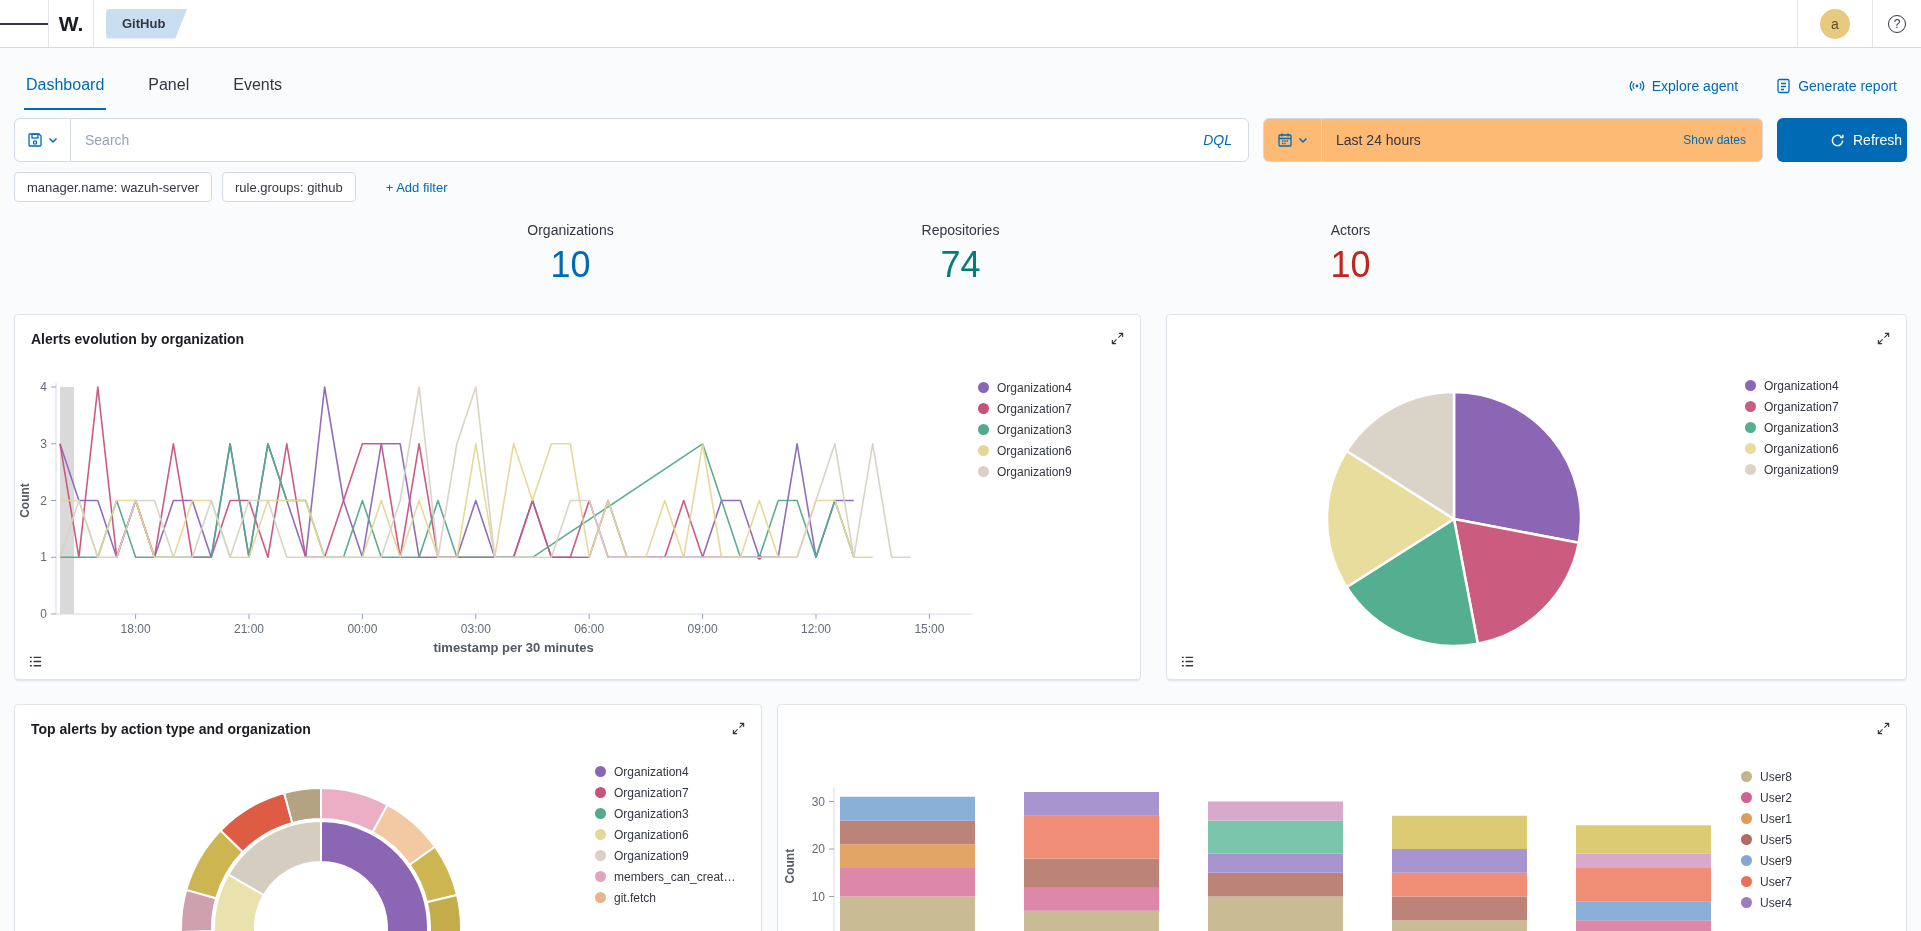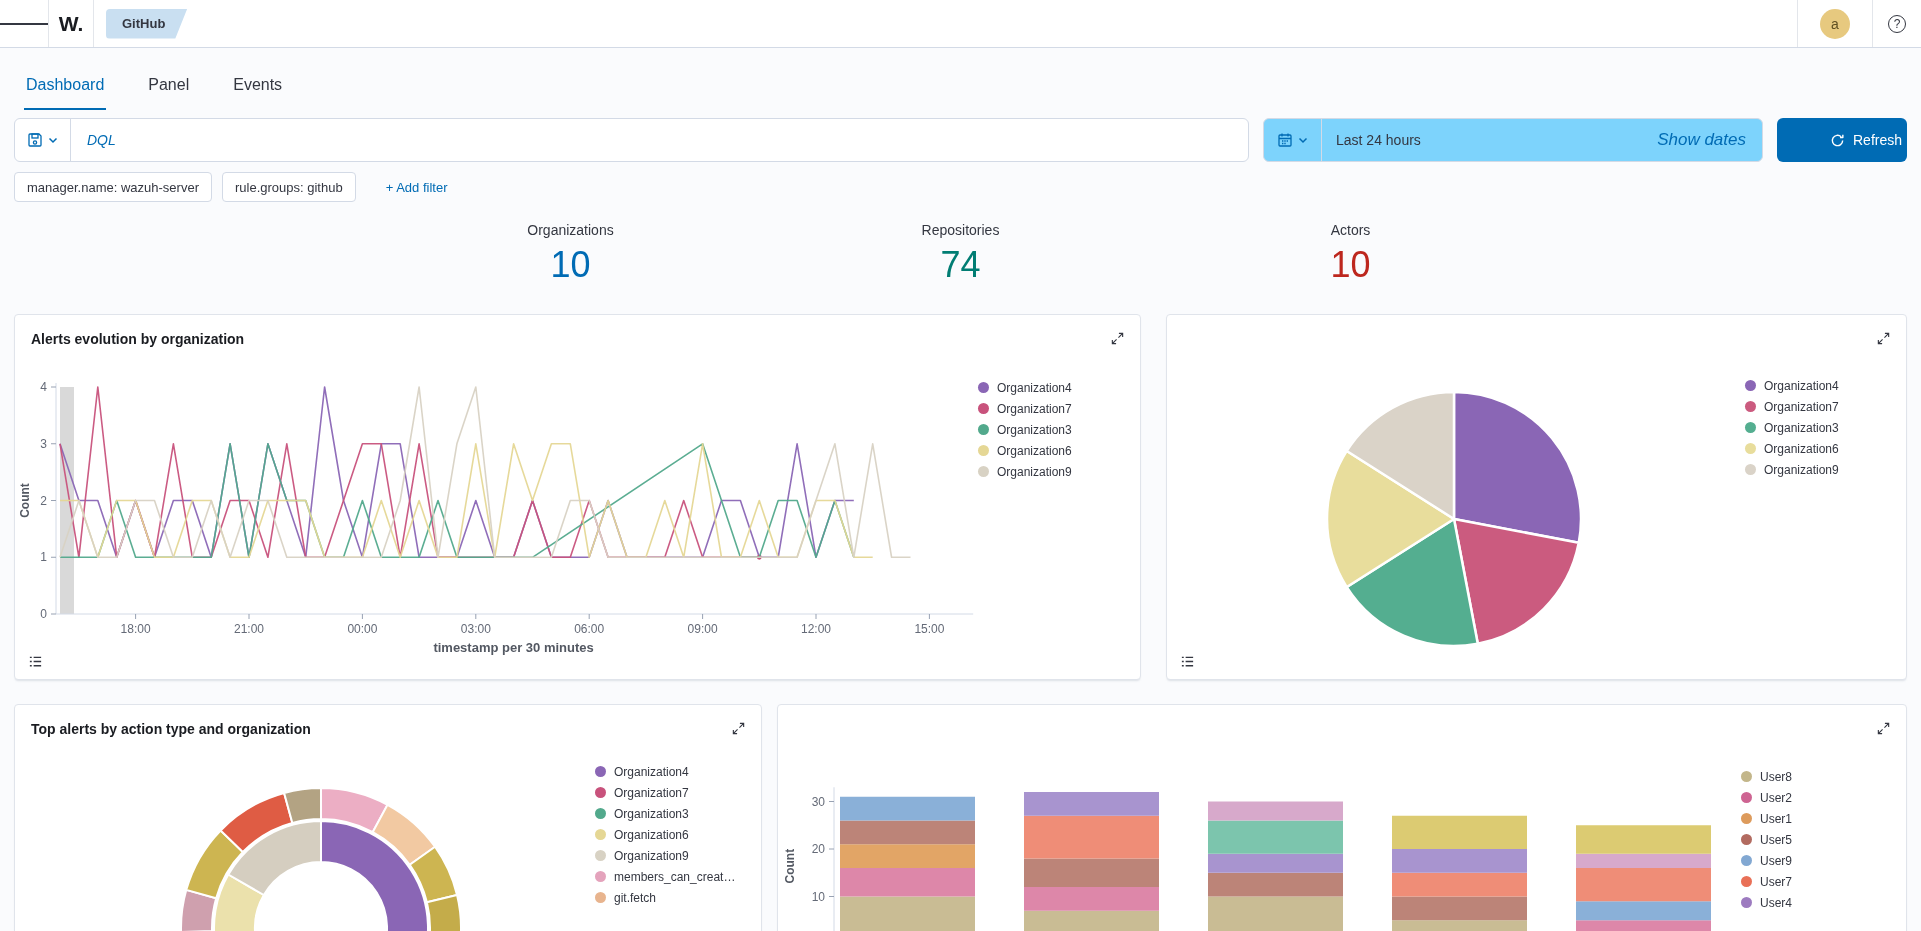--- a/index.html
+++ b/index.html
@@ -28,25 +28,25 @@
   .blue-link { color:#006BB4; font-size:14px; display:flex; align-items:center; gap:7px; cursor:pointer; }
 
   .toolbar { display:flex; margin:8px 14px 0; gap:14px; }
   .search-wrap { flex:1; display:flex; align-items:center; background:#fff; border:1px solid #D3DAE6; border-radius:6px; height:44px; }
   .save-box { width:56px; height:100%; display:flex; align-items:center; justify-content:center; gap:5px;
     border-right:1px solid #D3DAE6; cursor:pointer; }
   .search-wrap input { flex:1; border:none; outline:none; height:100%; padding:0 14px; font-size:14px;
     font-family:"Liberation Sans",sans-serif; color:#343741; background:transparent; }
   .search-wrap input::placeholder { color:#98A2B3; }
   .dql { padding:0 16px; color:#006BB4; font-size:14px; cursor:pointer;font-style:italic; }
-  .datebox { width:500px; display:flex; align-items:center; background:#7dd3fc; border:1px solid #D3DAE6; border-radius:6px; height:44px; }
+  .datebox { width:500px; display:flex; align-items:center; background:#fdba74; border:1px solid #D3DAE6; border-radius:6px; height:44px; }
   .cal-box { width:58px; height:100%; display:flex; align-items:center; justify-content:center; gap:5px;
     border-right:1px solid #D3DAE6; cursor:pointer; }
   .timetext { padding:0 14px; font-size:14px; cursor:pointer; }
-  .showdates { margin-left:auto; padding:0 16px; color:#006BB4; font-size:17px; cursor:pointer;font-style:italic; }
+  .showdates { margin-left:auto; padding:0 16px; color:#006BB4; font-size:12px; cursor:pointer; }
   .refresh { width:130px; height:44px; background:#006BB4; border:none; border-radius:6px; color:#fff;
     font-size:14px; display:flex; align-items:center; justify-content:center; gap:8px; cursor:pointer;
     font-family:"Liberation Sans",sans-serif;padding-left:48px; }
 
   .filterrow { display:flex; align-items:center; gap:10px; margin:10px 14px 0; }
   .pill { background:#fff; border:1px solid #D3DAE6; border-radius:4px; height:30px; display:flex;
     align-items:center; padding:0 12px; font-size:13px; cursor:pointer; }
   .addfilter { color:#006BB4; font-size:13px; margin-left:20px; cursor:pointer; }
 
   .statsrow { display:flex; justify-content:center; gap:250px; margin-top:20px; }
@@ -102,34 +102,51 @@
     <div class="help">
         <span>?</span>
       </div>
   </div>
 </div>
 
 <div class="tabsrow">
   <div class="tab active">Dashboard</div>
   <div class="tab">Panel</div>
   <div class="tab">Events</div>
+  <div class="links">
+    <div class="blue-link">
+      <svg width="16" height="16" viewBox="0 0 16 16" fill="none" stroke="#006BB4" stroke-width="1.3">
+        <circle cx="8" cy="8" r="1.4" fill="#006BB4" stroke="none"></circle>
+        <path d="M5.2 10.8a4 4 0 0 1 0-5.6 M3.2 12.8a6.8 6.8 0 0 1 0-9.6 M10.8 10.8a4 4 0 0 0 0-5.6 M12.8 12.8a6.8 6.8 0 0 0 0-9.6"></path>
+      </svg>
+      <span>Explore agent</span>
+    </div>
+    <div class="blue-link">
+      <svg width="15" height="16" viewBox="0 0 15 16" fill="none" stroke="#006BB4" stroke-width="1.3">
+        <rect x="2" y="1.5" width="11" height="13" rx="1.5"></rect>
+        <path d="M5 5.5h5 M5 8.5h5 M5 11.5h3"></path>
+      </svg>
+      <span>Generate report</span>
+    </div>
+  </div>
 </div>
 
 <div class="toolbar">
   <div class="search-wrap">
     <div class="save-box">
       <svg width="16" height="16" viewBox="0 0 16 16" fill="none" stroke="#006BB4" stroke-width="1.3">
         <path d="M2 3a1 1 0 0 1 1-1h9l2 2v9a1 1 0 0 1-1 1H3a1 1 0 0 1-1-1z"></path>
         <rect x="5" y="2" width="6" height="4"></rect>
         <circle cx="8" cy="10.5" r="1.6"></circle>
       </svg>
       <svg width="10" height="10" viewBox="0 0 10 10" fill="none" stroke="#006BB4" stroke-width="1.5">
         <path d="M1.5 3.5 5 7l3.5-3.5"></path>
       </svg>
     </div>
+    <input value="" placeholder="Search" style="">
     <span class="dql">DQL</span>
   </div>
   <div class="datebox">
     <div class="cal-box">
       <svg width="16" height="16" viewBox="0 0 16 16" fill="none" stroke="#006BB4" stroke-width="1.3">
         <rect x="2" y="3" width="12" height="11" rx="1"></rect>
         <path d="M5 1.5v3 M11 1.5v3 M2 6.5h12 M5 9h1.4 M7.3 9h1.4 M9.6 9h1.4 M5 11.5h1.4 M7.3 11.5h1.4"></path>
       </svg>
       <svg width="10" height="10" viewBox="0 0 10 10" fill="none" stroke="#006BB4" stroke-width="1.5">
         <path d="M1.5 3.5 5 7l3.5-3.5"></path>

